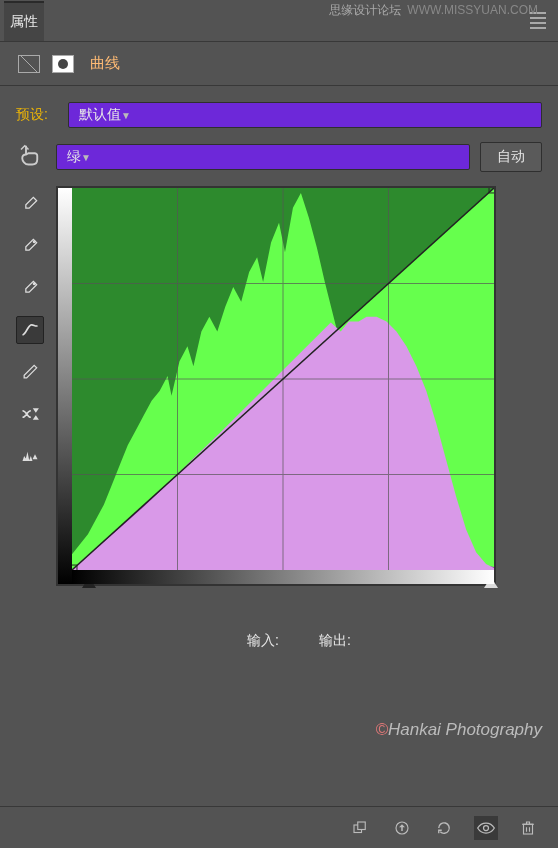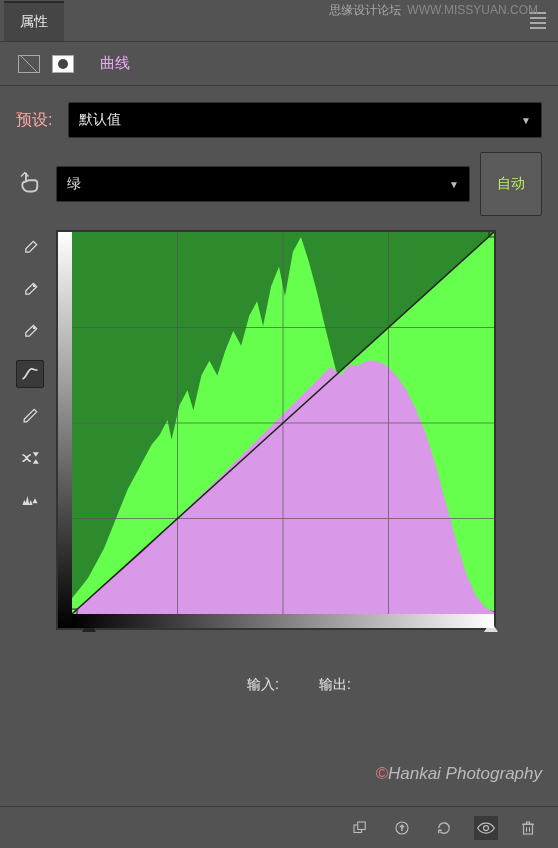--- a/index.html
+++ b/index.html
@@ -1,37 +1,37 @@
 <!DOCTYPE html>
 <html><head>
 <meta charset="utf-8">
 <style>
 *{margin:0;padding:0;box-sizing:border-box;font-family:"Microsoft YaHei",Arial,sans-serif}
 body{background:#535353;width:558px;height:848px;color:#e8e8e8;position:relative;overflow:hidden}
 .watermark-top{position:absolute;top:2px;right:20px;font-size:12px;color:#888;z-index:100}
 .watermark-top span:first-child{color:#aaa;margin-right:6px}
 .panel-header{display:flex;align-items:center;height:42px;background:#535353;border-bottom:1px solid #383838;position:relative}
-.panel-tab{background:#454545;color:#e8e8e8;padding:10px 16px;font-size:14px;border-top:2px solid #2a2a2a;margin-left:4px}
+.panel-tab{background:#454545;color:#e8e8e8;padding:10px 6px;font-size:14px;border-top:2px solid #2a2a2a;margin-left:4px}
 .panel-menu-btn{position:absolute;right:8px;top:8px;width:24px;height:24px;display:flex;flex-direction:column;justify-content:center;gap:3px;cursor:pointer}
 .panel-menu-btn div{height:2px;background:#aaa;margin:0 4px}
 .subheader{display:flex;align-items:center;height:44px;padding:0 16px;gap:8px;border-bottom:1px solid #383838}
 .icon-box{width:26px;height:22px;display:flex;align-items:center;justify-content:center}
 .curves-icon{width:22px;height:18px;border:1px solid #aaa;position:relative}
 .curves-icon::before{content:"";position:absolute;width:100%;height:100%;background:linear-gradient(to right,transparent 49%,#aaa 49%,#aaa 51%,transparent 51%),linear-gradient(to bottom,transparent 49%,#aaa 49%,#aaa 51%,transparent 51%)}
 .curves-icon::after{content:"";position:absolute;left:0;bottom:0;right:0;top:0;background:linear-gradient(45deg,transparent 48%,#aaa 48%,#aaa 52%,transparent 52%)}
 .mask-icon{width:22px;height:18px;background:#fff;border:1px solid #aaa;position:relative}
 .mask-icon::before{content:"";position:absolute;left:50%;top:50%;transform:translate(-50%,-50%);width:10px;height:10px;border-radius:50%;background:#454545}
-.subheader-label{font-size:15px;color:#f0abfc;margin-left:16px}
+.subheader-label{font-size:15px;color:#fdba74;margin-left:6px}
 .content{padding:16px}
 .row{display:flex;align-items:center;gap:10px;margin-bottom:14px}
-.row-label{font-size:16px;color:#fca5a5;min-width:42px}
-.select{flex:1;background:#000000;border:1px solid #2f2f2f;color:#e8e8e8;height:36px;padding:0 10px;font-size:14px;display:flex;align-items:center;justify-content:space-between;cursor:pointer;border-radius:2px}
+.row-label{font-size:14px;color:#eab308;min-width:42px}
+.select{flex:1;background:#6d28d9;border:1px solid #2f2f2f;color:#e8e8e8;height:26px;padding:0 10px;font-size:14px;display:flex;align-items:center;justify-content:flex-start;cursor:pointer;border-radius:2px}
 .select .chev{font-size:10px;color:#bbb}
 .finger-icon{width:30px;height:26px;display:flex;align-items:center;justify-content:center;color:#ccc;font-size:18px}
-.auto-btn{background:#5a5a5a;border:1px solid #2f2f2f;color:#bef264;padding:22px 16px;font-size:14px;cursor:pointer;border-radius:2px}
+.auto-btn{background:#5a5a5a;border:1px solid #2f2f2f;color:#e5e5e5;padding:5px 16px;font-size:14px;cursor:pointer;border-radius:2px}
 .main-area{display:flex;gap:12px}
 .tools-col{display:flex;flex-direction:column;gap:14px;padding-top:4px}
 .tool{width:28px;height:28px;display:flex;align-items:center;justify-content:center;color:#ddd;cursor:pointer;border-radius:2px}
 .tool.active{background:#3a3a3a;border:1px solid #222}
 .tool svg{width:20px;height:20px}
 .graph-wrap{flex:1}
 .graph-box{position:relative;width:440px;height:400px;background:#fff;border:2px solid #333}
 .gradient-left{position:absolute;left:0;top:0;width:14px;height:100%;background:linear-gradient(to bottom,#fff,#000)}
 .gradient-bottom{position:absolute;left:14px;bottom:0;right:0;height:14px;background:linear-gradient(to right,#000,#fff)}
 .plot{position:absolute;left:14px;top:0;right:0;bottom:14px}

